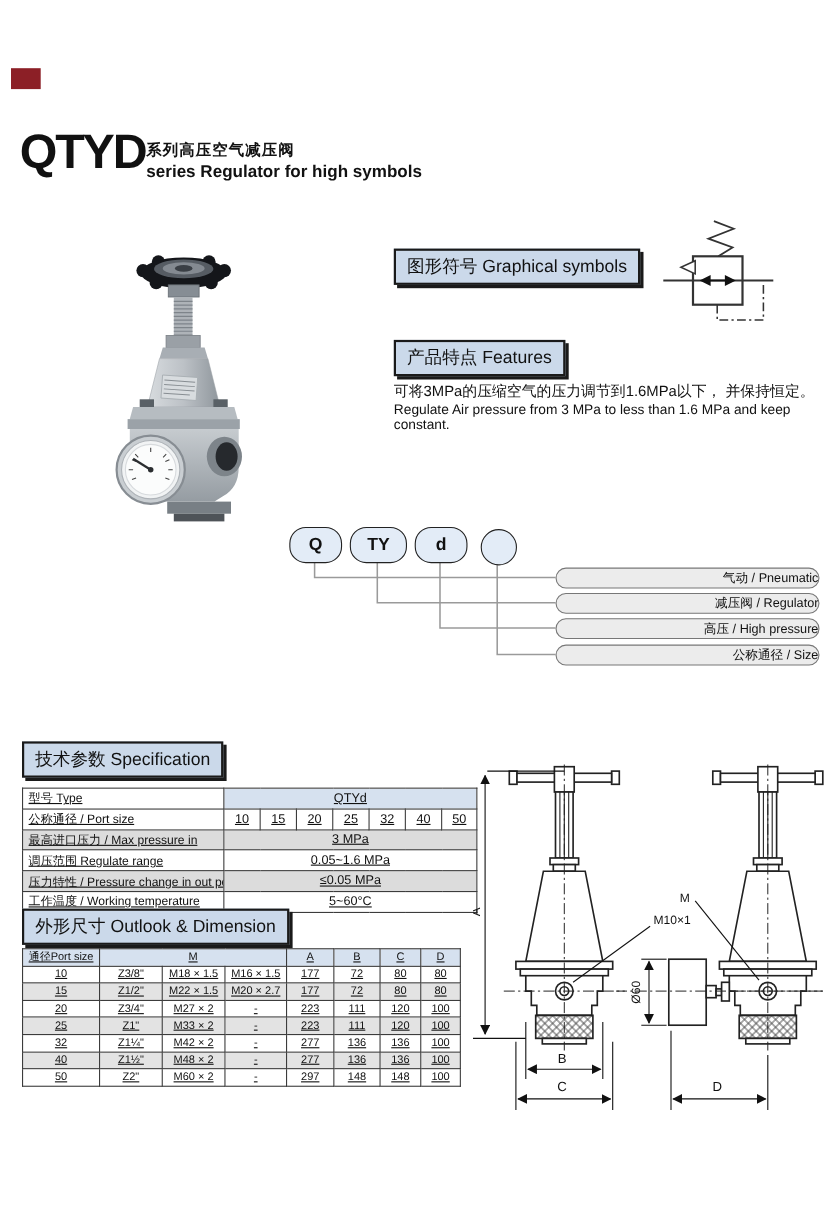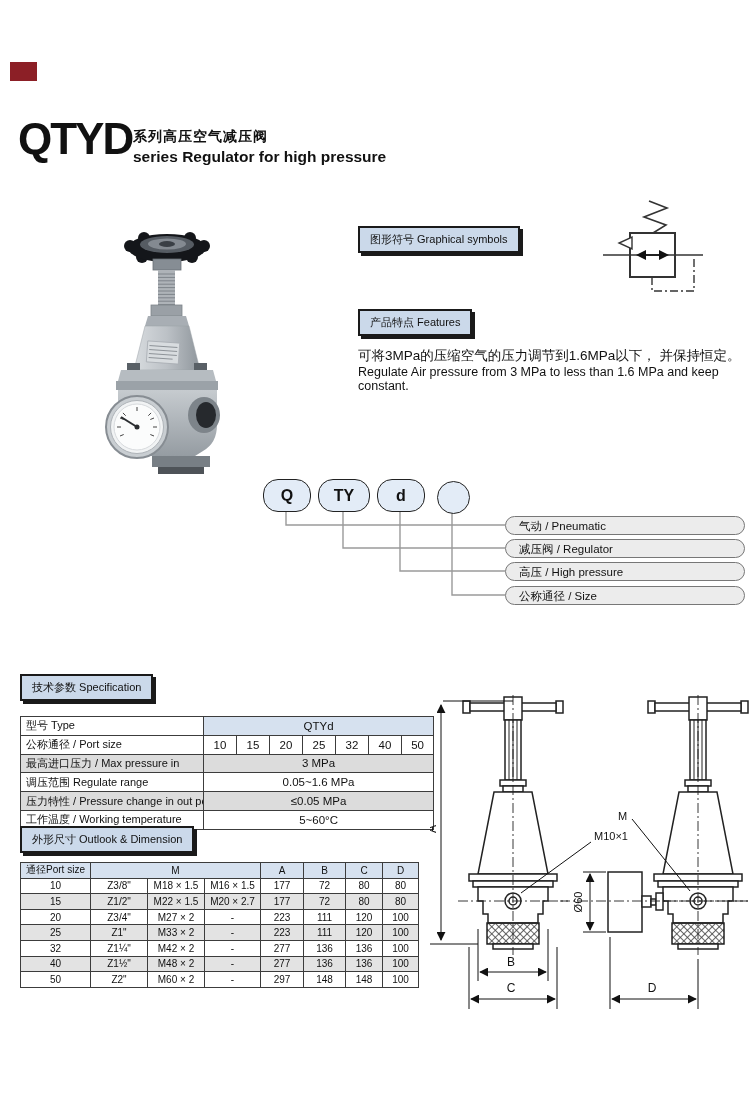--- a/index.html
+++ b/index.html
@@ -10,34 +10,34 @@
   
   .brand{left:10px;top:33px;width:27px;height:19px;background:#8c1f26;}
 
   
   .model{left:18px;top:88px;font-size:44px;font-weight:800;letter-spacing:-2px;line-height:1;}
   .title-zh{left:133px;top:99px;font-size:14px;font-weight:700;letter-spacing:1px;}
   .title-en{left:133px;top:119px;font-size:15.5px;font-weight:700;}
 
   
   .sec-head{background:#cbd9ea;border:2px solid #1a1a1a;box-shadow:3px 3px 0 0 #1a1a1a;
-            font-size:11px;font-weight:500;padding:4px 10px;white-space:nowrap;}
+            font-size:16px;font-weight:500;padding:4px 10px;white-space:nowrap;}
 
   
   .feat-zh{left:358px;top:318px;width:392px;font-size:13.5px;}
   .feat-en{left:358px;top:336px;width:392px;font-size:12.5px;}
 
   
   .code{background:#e3ecf7;border:1.6px solid #222;border-radius:15px;
         font-size:16px;font-weight:700;display:flex;align-items:center;justify-content:center;}
   .pill{background:#ececec;border:1.5px solid #777;border-radius:10px;height:19px;
-        font-size:11.5px;line-height:18px;padding-left:13px;box-sizing:border-box;width:240px;}
-
-  
-  .tbl{border-collapse:collapse;table-layout:fixed;color:#111;border:1.5px solid #222;}
+        font-size:11.5px;line-height:18px;padding-left:13px;box-sizing:border-box;width:240px;text-align:right;}
+
+  
+  .tbl{border-collapse:collapse;table-layout:fixed;color:#111;border:1.5px solid #222;text-decoration:underline;}
   .tbl td,.tbl th{border:1px solid #3c3c3c;text-align:center;padding:0;
         font-weight:400;overflow:hidden;white-space:nowrap;}
   .spec{width:413px;font-size:11.5px;}
   .spec td{height:17.8px;}
   .spec td.lab{text-align:left;padding-left:5px;font-size:11px;}
   .bgblue{background:#d6e1ef;}
   .bggray{background:#dcdcdc;}
   .dim{width:398px;font-size:10px;}
   .dim th,.dim td{height:14.6px;}
   .dim thead th{background:#d6e1ef;font-weight:400;}
@@ -48,21 +48,21 @@
 </style>
 </head>
 <body>
 
 <div id="page">
 
   <div class="abs brand"></div>
 
   <div class="abs model">QTYD</div>
   <div class="abs title-zh">系列高压空气减压阀</div>
-  <div class="abs title-en">series Regulator for high pressure</div>
+  <div class="abs title-en">series Regulator for high symbols</div>
 
   <svg class="abs nopo" style="left:85px;top:182px" width="256" height="268" viewBox="85 182 256 268">
     <defs>
       <linearGradient id="met" x1="0" y1="0" x2="1" y2="0">
         <stop offset="0" stop-color="#d8dcdf"></stop>
           <stop offset="0.5" stop-color="#bcc1c6"></stop>
           <stop offset="1" stop-color="#8f969c"></stop>
       </linearGradient>
       <linearGradient id="met2" x1="0" y1="0" x2="0" y2="1">
         <stop offset="0" stop-color="#c6cbcf"></stop>

